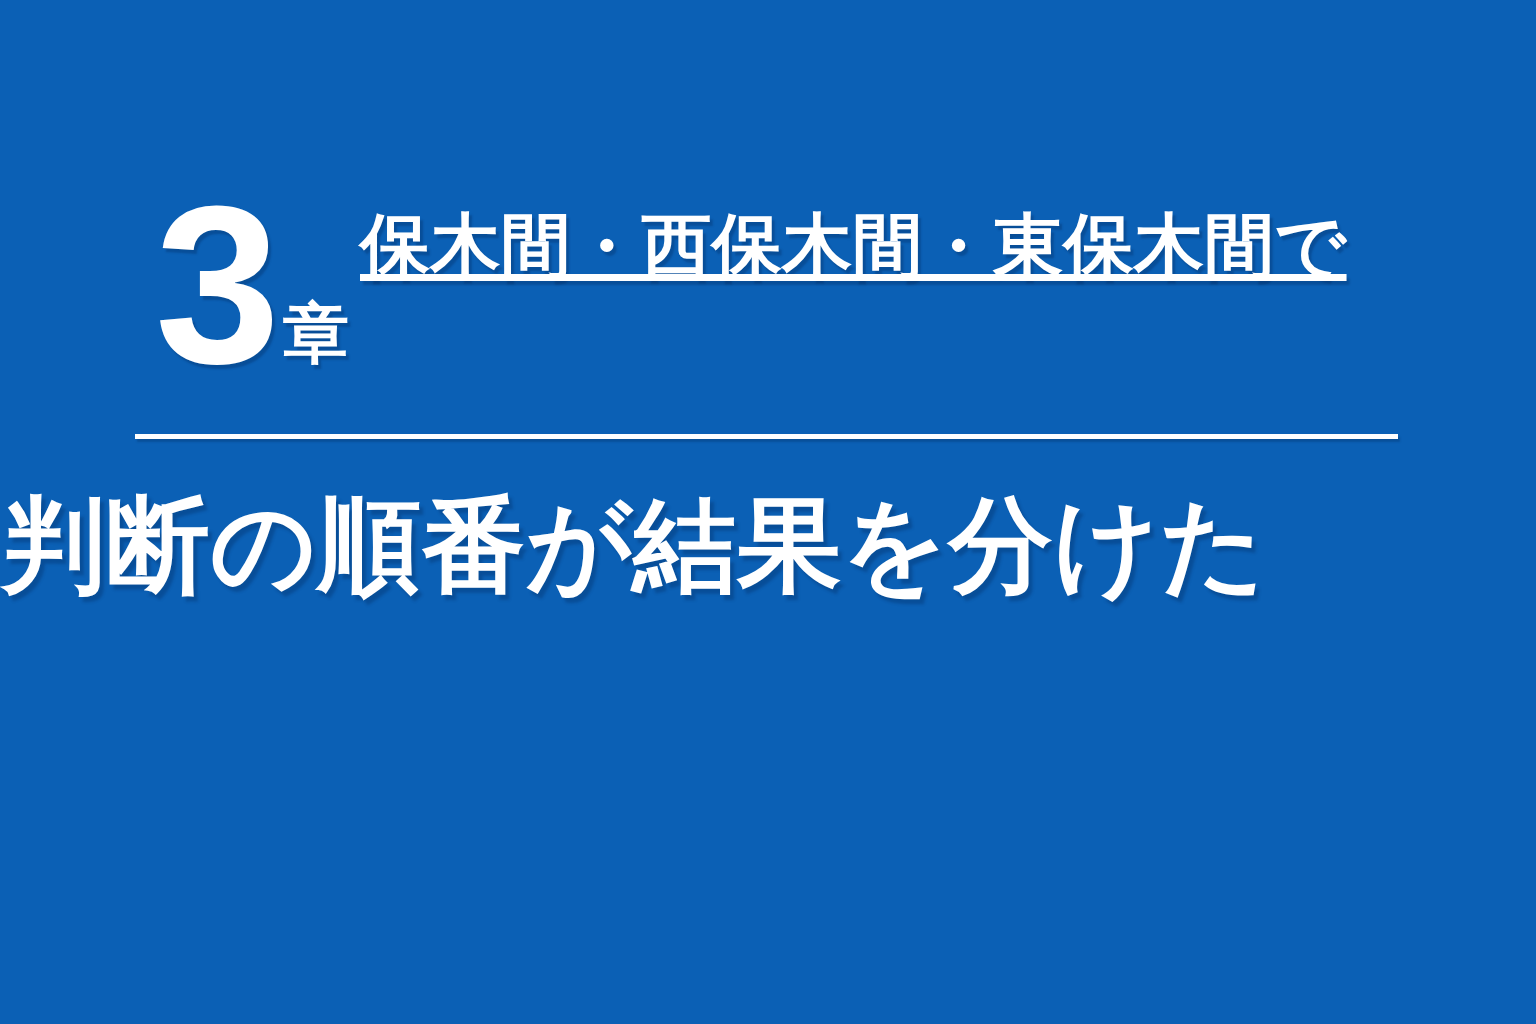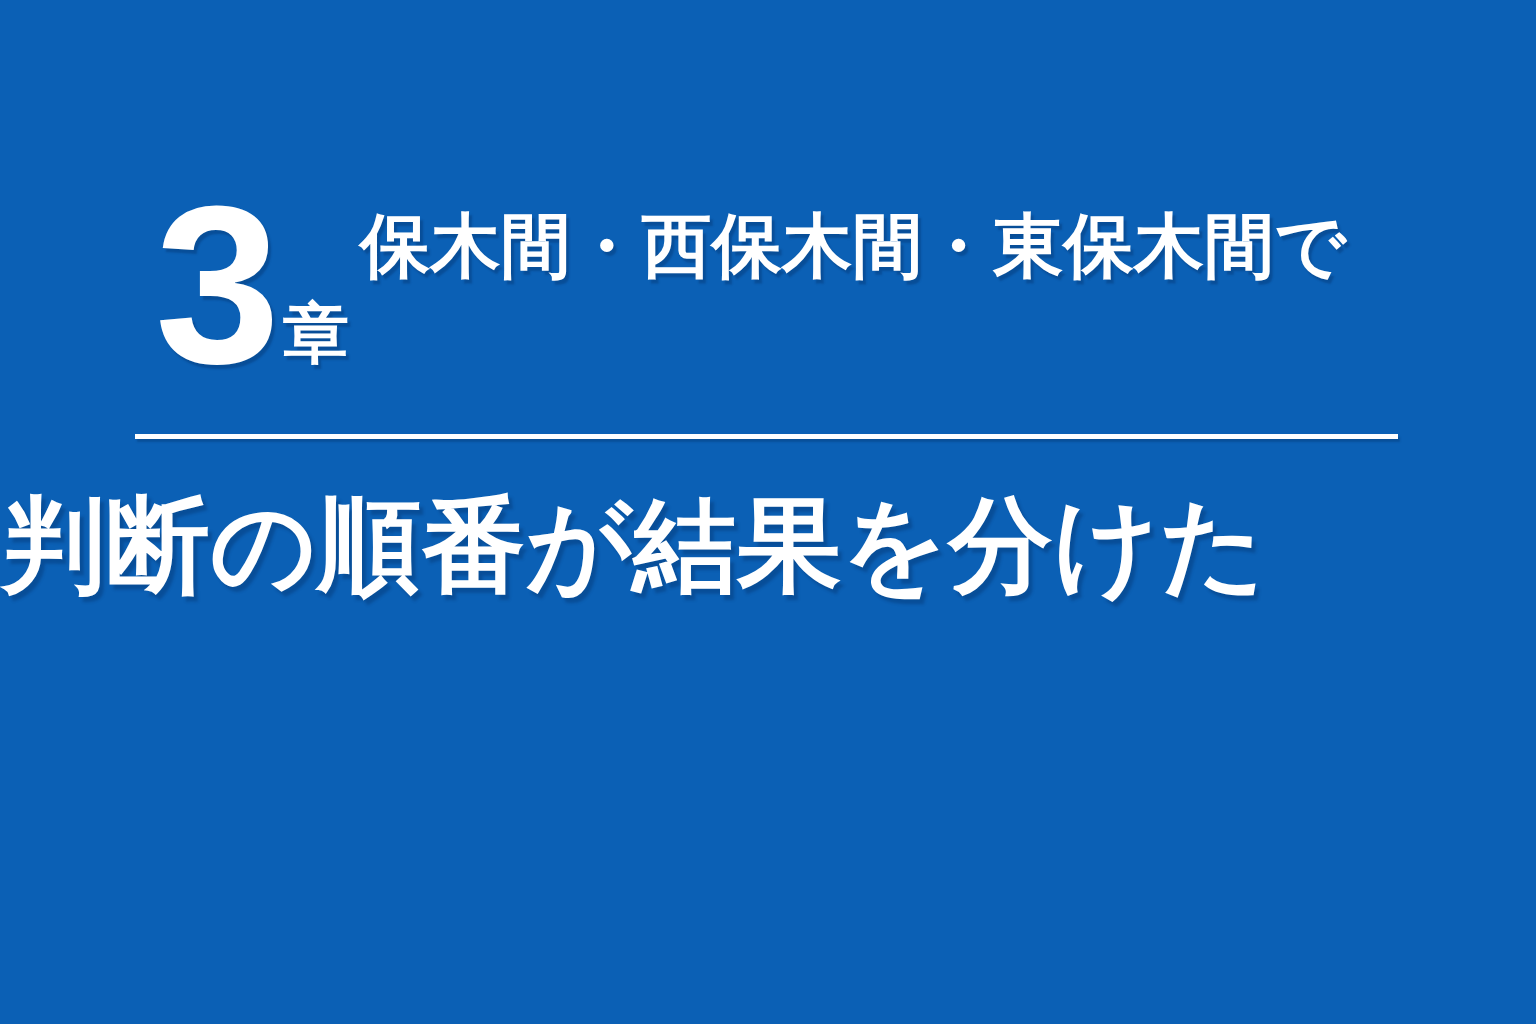--- a/index.html
+++ b/index.html
@@ -69,20 +69,21 @@
   }
 
   .chapter-title-line {
     font-size: 70px;
     line-height: 96px;
     font-weight: 700;
     color: #FFFFFF;
     white-space: nowrap;
     letter-spacing: 0.005em;
     text-shadow: 3px 4px 2px rgba(0, 38, 86, 0.30);
+    text-decoration: underline;
   }
 
   .chapter-title-line.line-2 {
     letter-spacing: -0.012em;
   }
 
   
   .divider {
     position: absolute;
     left: 135px;

